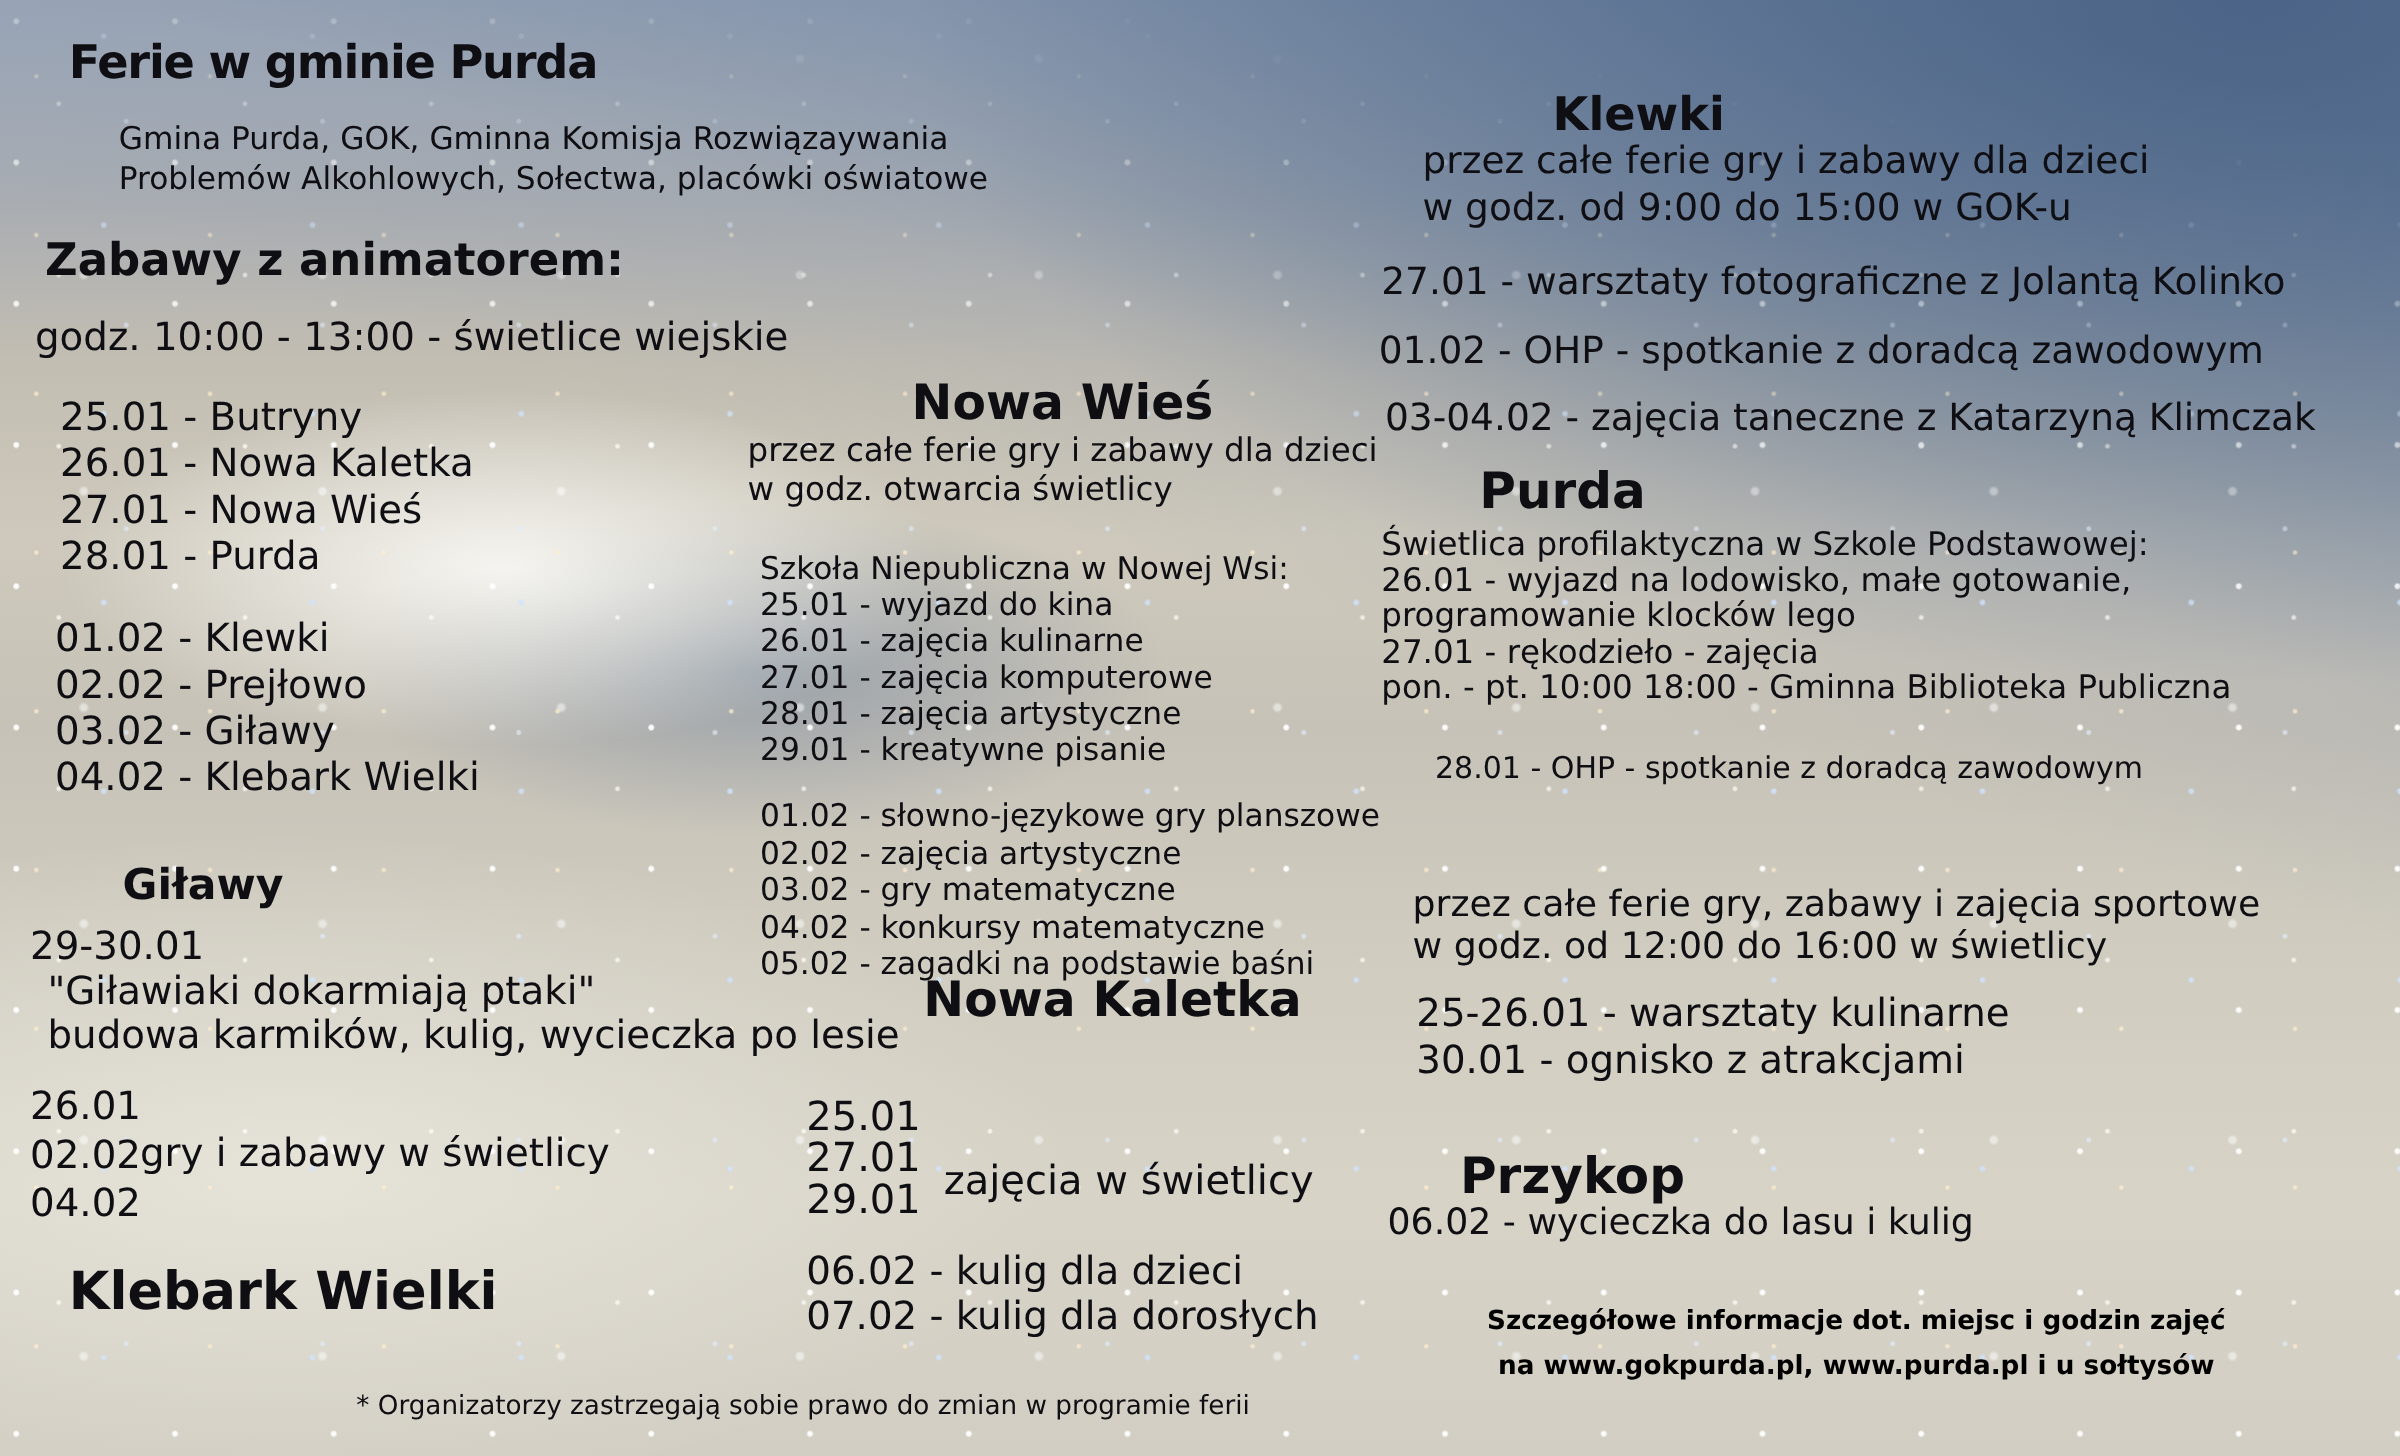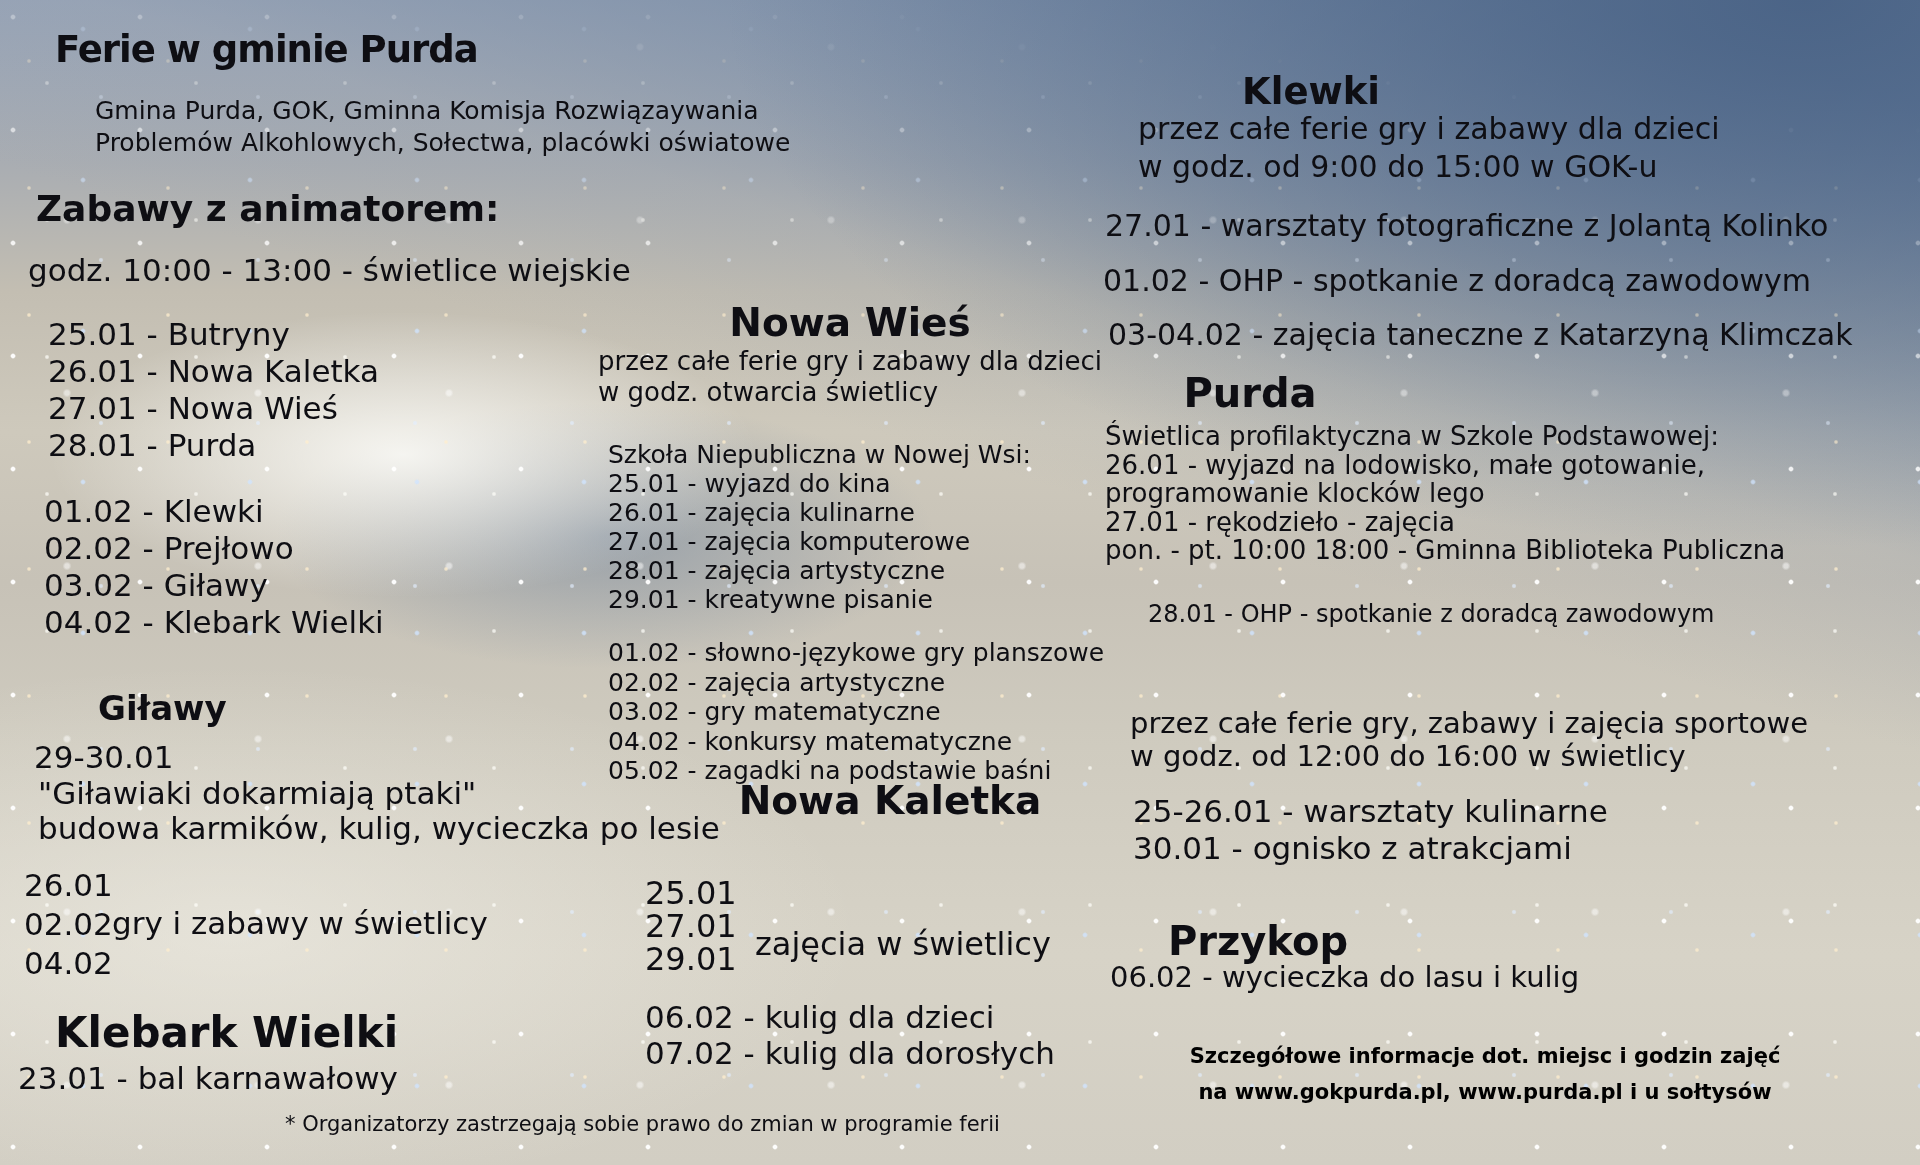--- a/index.html
+++ b/index.html
@@ -45,21 +45,21 @@
   }
   
   .t { position:absolute; white-space:nowrap; }
   .title      { left:55px;  top:28px;  font-size:37px; font-weight:bold; letter-spacing:-1px; }
   .orga       { left:95px;  top:95px;  font-size:25px; line-height:32px; }
   .anim-head  { left:36px;  top:188px; font-size:36px; font-weight:bold; }
   .anim-hours { left:28px;  top:252px; font-size:31px; }
   .list-a     { left:48px;  top:316px; font-size:31px; line-height:37px; }
   .list-b     { left:44px;  top:493px; font-size:31px; line-height:37px; }
   .gil-head   { left:98px;  top:688px; font-size:34px; font-weight:bold; }
-  .gil-dates  { left:24px;  top:739px; font-size:31px;margin-left:10px; }
+  .gil-dates  { left:24px;  top:739px; font-size:31px; }
   .gil-event  { left:38px;  top:775px; font-size:31px; }
   .gil-desc   { left:38px;  top:810px; font-size:31px; }
   .gil-xdates { left:24px;  top:866px; font-size:31px; line-height:39px; }
   .gil-xdesc  { left:112px; top:905px; font-size:31px; }
   .kle-head   { left:55px;  top:1008px; font-size:42px; font-weight:bold; }
   .kle-event  { left:18px;  top:1060px; font-size:31px; }
   .disclaimer { left:285px; top:1112px; font-size:21px; }
 
   .nw-head    { left:620px; top:300px; width:460px; text-align:center; font-size:39px; font-weight:bold; }
   .nw-desc    { left:598px; top:346px; font-size:26px; line-height:31px; }
@@ -119,21 +119,20 @@
   <div class="t gil-event">"Giławiaki dokarmiają ptaki"</div>
   <div class="t gil-desc">budowa karmików, kulig, wycieczka po lesie</div>
   <div class="t gil-xdates">
     <div>26.01</div>
     <div>02.02</div>
     <div>04.02</div>
   </div>
   <div class="t gil-xdesc">gry i zabawy w świetlicy</div>
 
   <div class="t kle-head">Klebark Wielki</div>
-  <div class="t kle-event">23.01 - bal karnawałowy</div>
 
   <div class="t nw-head">Nowa Wieś</div>
   <div class="t nw-desc">
     <div>przez całe ferie gry i zabawy dla dzieci</div>
     <div>w godz. otwarcia świetlicy</div>
   </div>
   <div class="t school">
     <div>Szkoła Niepubliczna w Nowej Wsi:</div>
     <div>25.01 - wyjazd do kina</div>
     <div>26.01 - zajęcia kulinarne</div>

